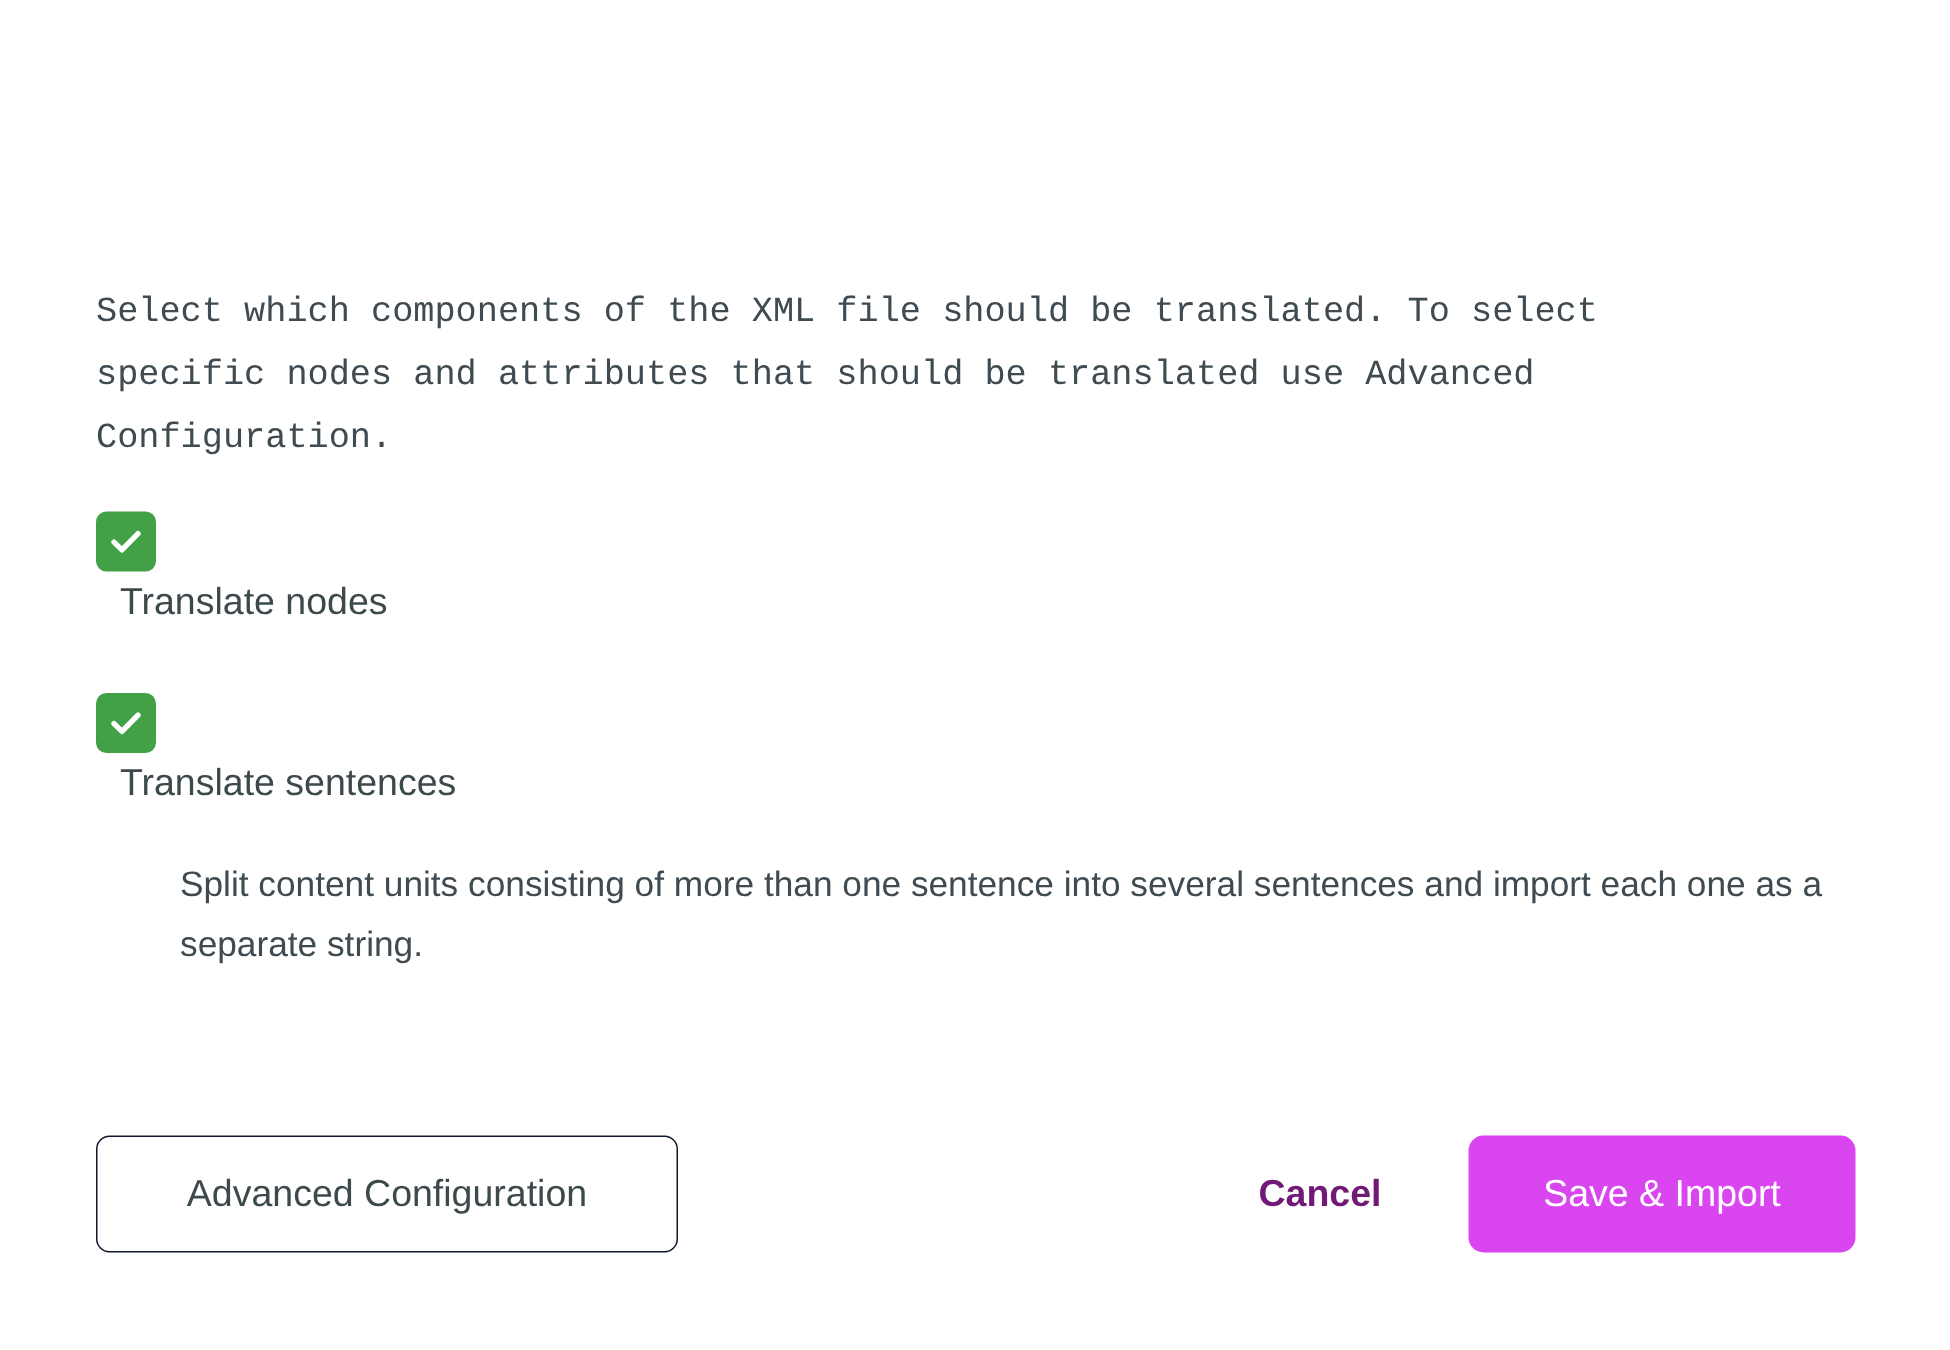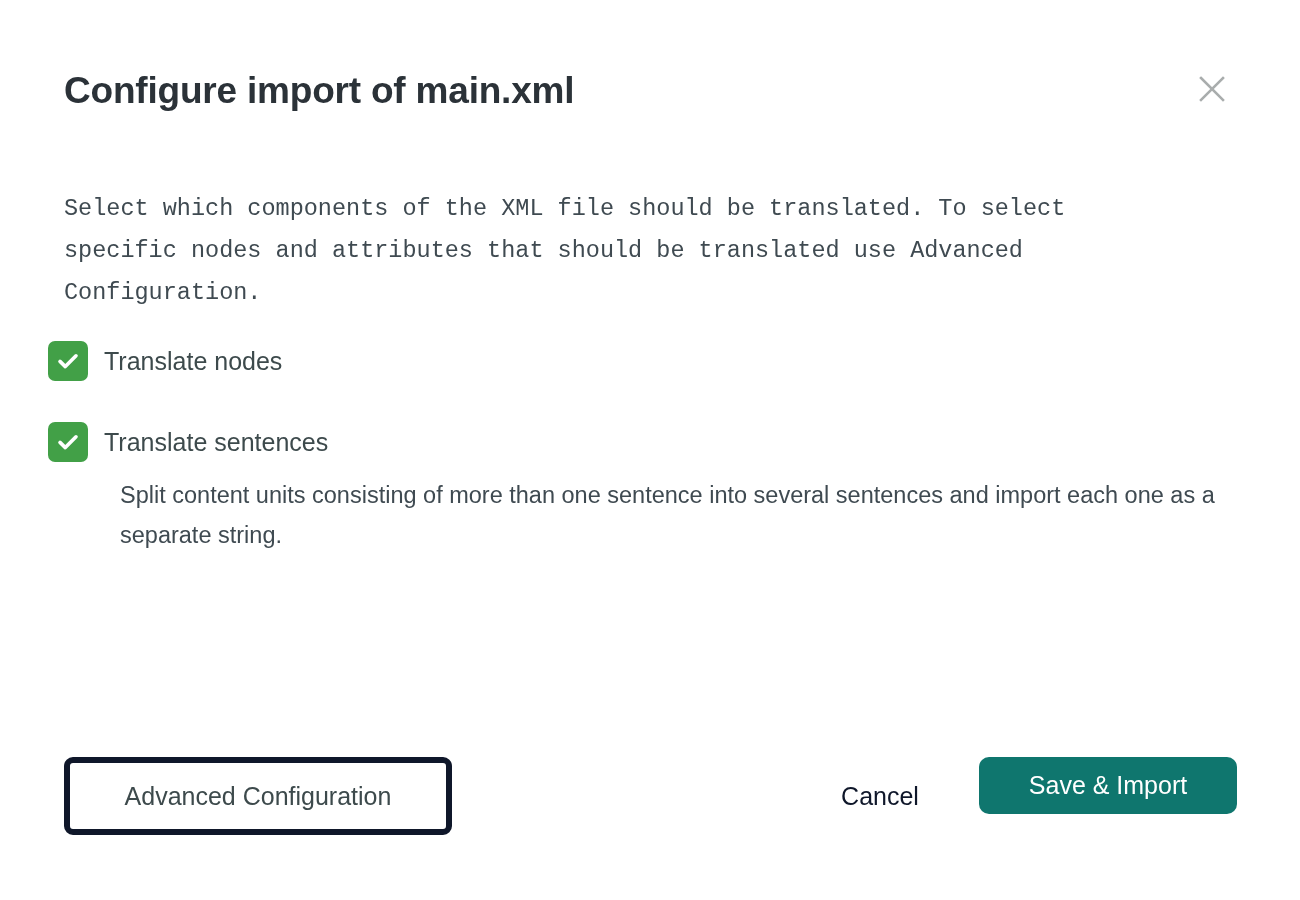--- a/index.html
+++ b/index.html
@@ -82,23 +82,24 @@
 
   .options {
     position: absolute;
     left: 0;
     top: 190px;
     width: 1300px;
   }
   .option-row {
     position: relative;
     display: flex;
-    align-items: center;
-    padding-left: 48px;
+    align-items: flex-start;
+    padding-left: 64px;
     min-height: 40px;
+    flex-direction: column;
   }
   .option-row.row-1 { margin-top: 0; }
   .option-row.row-2 { margin-top: 40px; }
   .option-row.row-3 { margin-top: 40px; }
 
   .checkbox {
     flex: 0 0 auto;
     width: 40px;
     height: 40px;
     border-radius: 7px;
@@ -126,21 +127,21 @@
     top: 0;
     width: 1110px;
     margin: 0;
     font-size: 23.5px;
     line-height: 40px;
     color: #3f4a51;
   }
   .desc-wrap {
     position: relative;
     height: 84px;
-    margin-top: 13px;
+    margin-top: 27px;
   }
 
   
   .dialog-footer {
     position: absolute;
     left: 0;
     top: 757px;
     width: 1300px;
     height: 78px;
   }
@@ -150,66 +151,55 @@
     cursor: pointer;
     padding: 0;
   }
   .btn-advanced {
     position: absolute;
     left: 64px;
     top: 0;
     width: 388px;
     height: 78px;
     background: #ffffff;
-    border: 6px solid #0f172a;
+    border: 1px solid #0f172a;
     border-radius: 9px;
     font-size: 25px;
     color: #3d4a4c;
   }
   .btn-cancel {
     position: absolute;
     left: 812px;
     top: 0;
     width: 136px;
     height: 78px;
     background: transparent;
     border: none;
     font-size: 25px;
-    color: #0f172a;
+    color: #701a75;
+    font-weight: bold;
   }
   .btn-save {
     position: absolute;
     left: 979px;
     top: 0;
     width: 258px;
-    height: 57px;
-    background: #0f766e;
+    height: 78px;
+    background: #d946ef;
     border: none;
     border-radius: 10px;
     font-size: 25px;
     color: #ffffff;
   }
 </style>
 </head>
 <body>
 
 <div class="dialog">
 
-  <div class="dialog-header">
-    <h1 class="dialog-title">Configure import of main.xml</h1>
-
-    <button class="close-button">
-      <span>
-        <svg width="30" height="30" viewBox="0 0 30 30" aria-hidden="true">
-          <line x1="4" y1="4" x2="26" y2="26" stroke="#a9adad" stroke-width="2.6" stroke-linecap="square"></line>
-          <line x1="26" y1="4" x2="4" y2="26" stroke="#a9adad" stroke-width="2.6" stroke-linecap="square"></line>
-        </svg>
-      </span>
-    </button>
-  </div>
 
   <div class="dialog-body">
 
     <p class="intro">Select which components of the XML file should be translated.
 To select specific nodes and attributes that should be translated use Advanced Configuration.</p>
 
     <div class="options">
 
       <div class="option-row row-1">
         <span class="checkbox">

